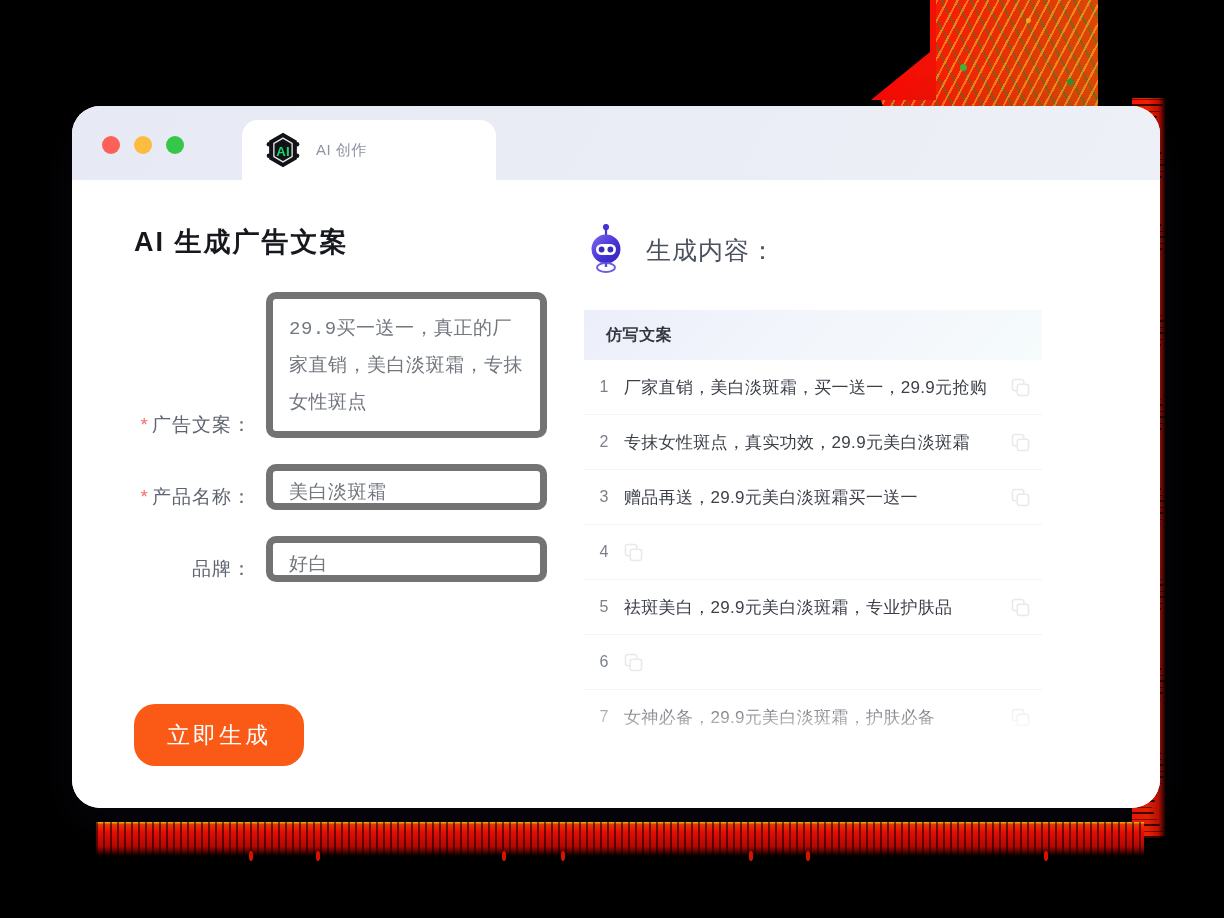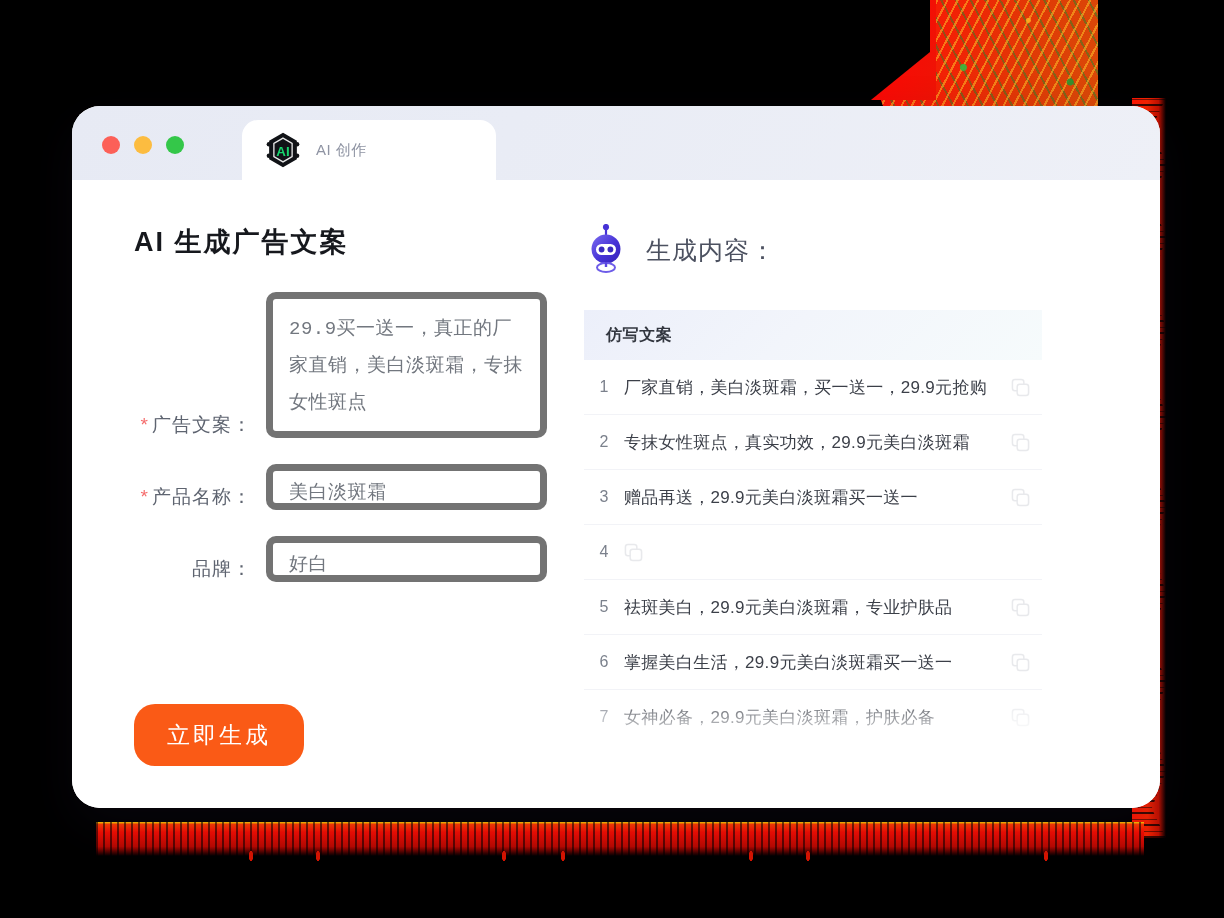--- a/index.html
+++ b/index.html
@@ -398,21 +398,20 @@
           <span class="copy-icon">
             <svg viewBox="0 0 20 20">
                 <rect x="1.5" y="1.5" width="12" height="12" rx="2.6" fill="none" stroke="#9aa0ab" stroke-width="1.6"></rect>
                 <rect x="6.5" y="6.5" width="12" height="12" rx="2.6" fill="#fff" stroke="#9aa0ab" stroke-width="1.6"></rect>
               </svg>
           </span>
         </div>
 
         <div class="table-row">
           <span class="row-index">6</span>
-          <span class="row-text">掌握美白生活，29.9元美白淡斑霜买一送一</span>
           <span class="copy-icon">
             <svg viewBox="0 0 20 20">
                 <rect x="1.5" y="1.5" width="12" height="12" rx="2.6" fill="none" stroke="#9aa0ab" stroke-width="1.6"></rect>
                 <rect x="6.5" y="6.5" width="12" height="12" rx="2.6" fill="#fff" stroke="#9aa0ab" stroke-width="1.6"></rect>
               </svg>
           </span>
         </div>
 
         <div class="table-row">
           <span class="row-index">7</span>

